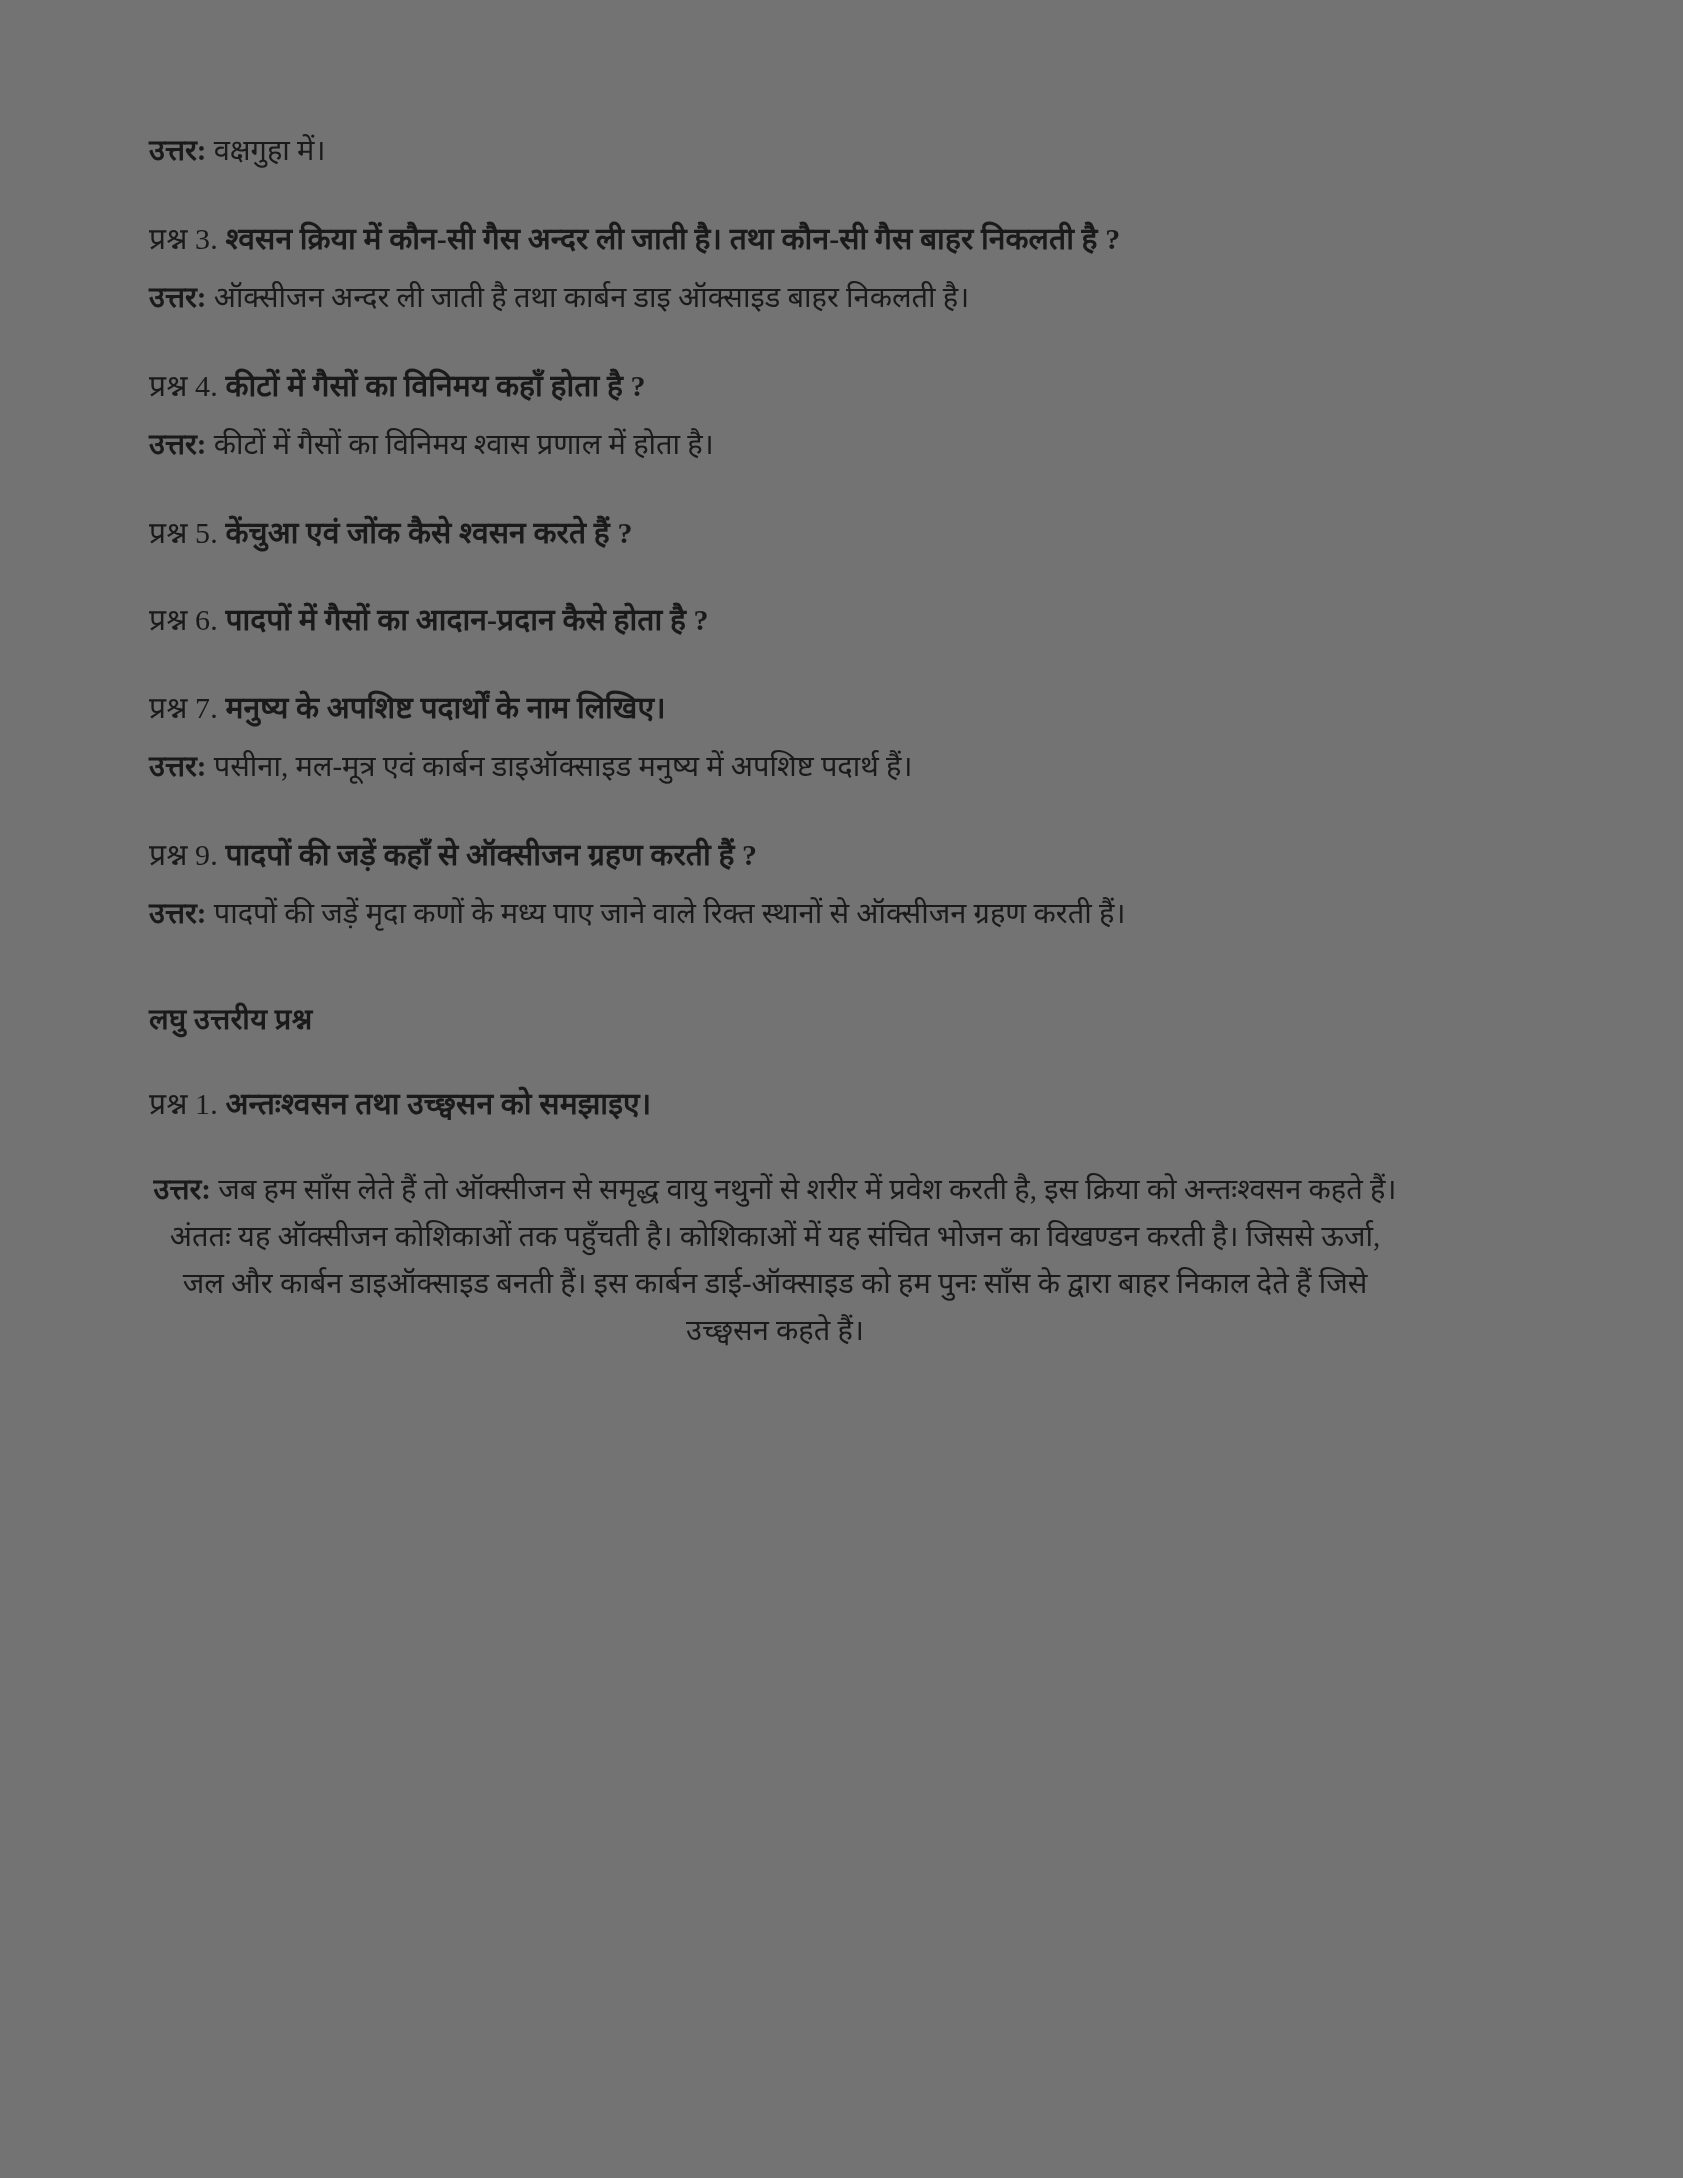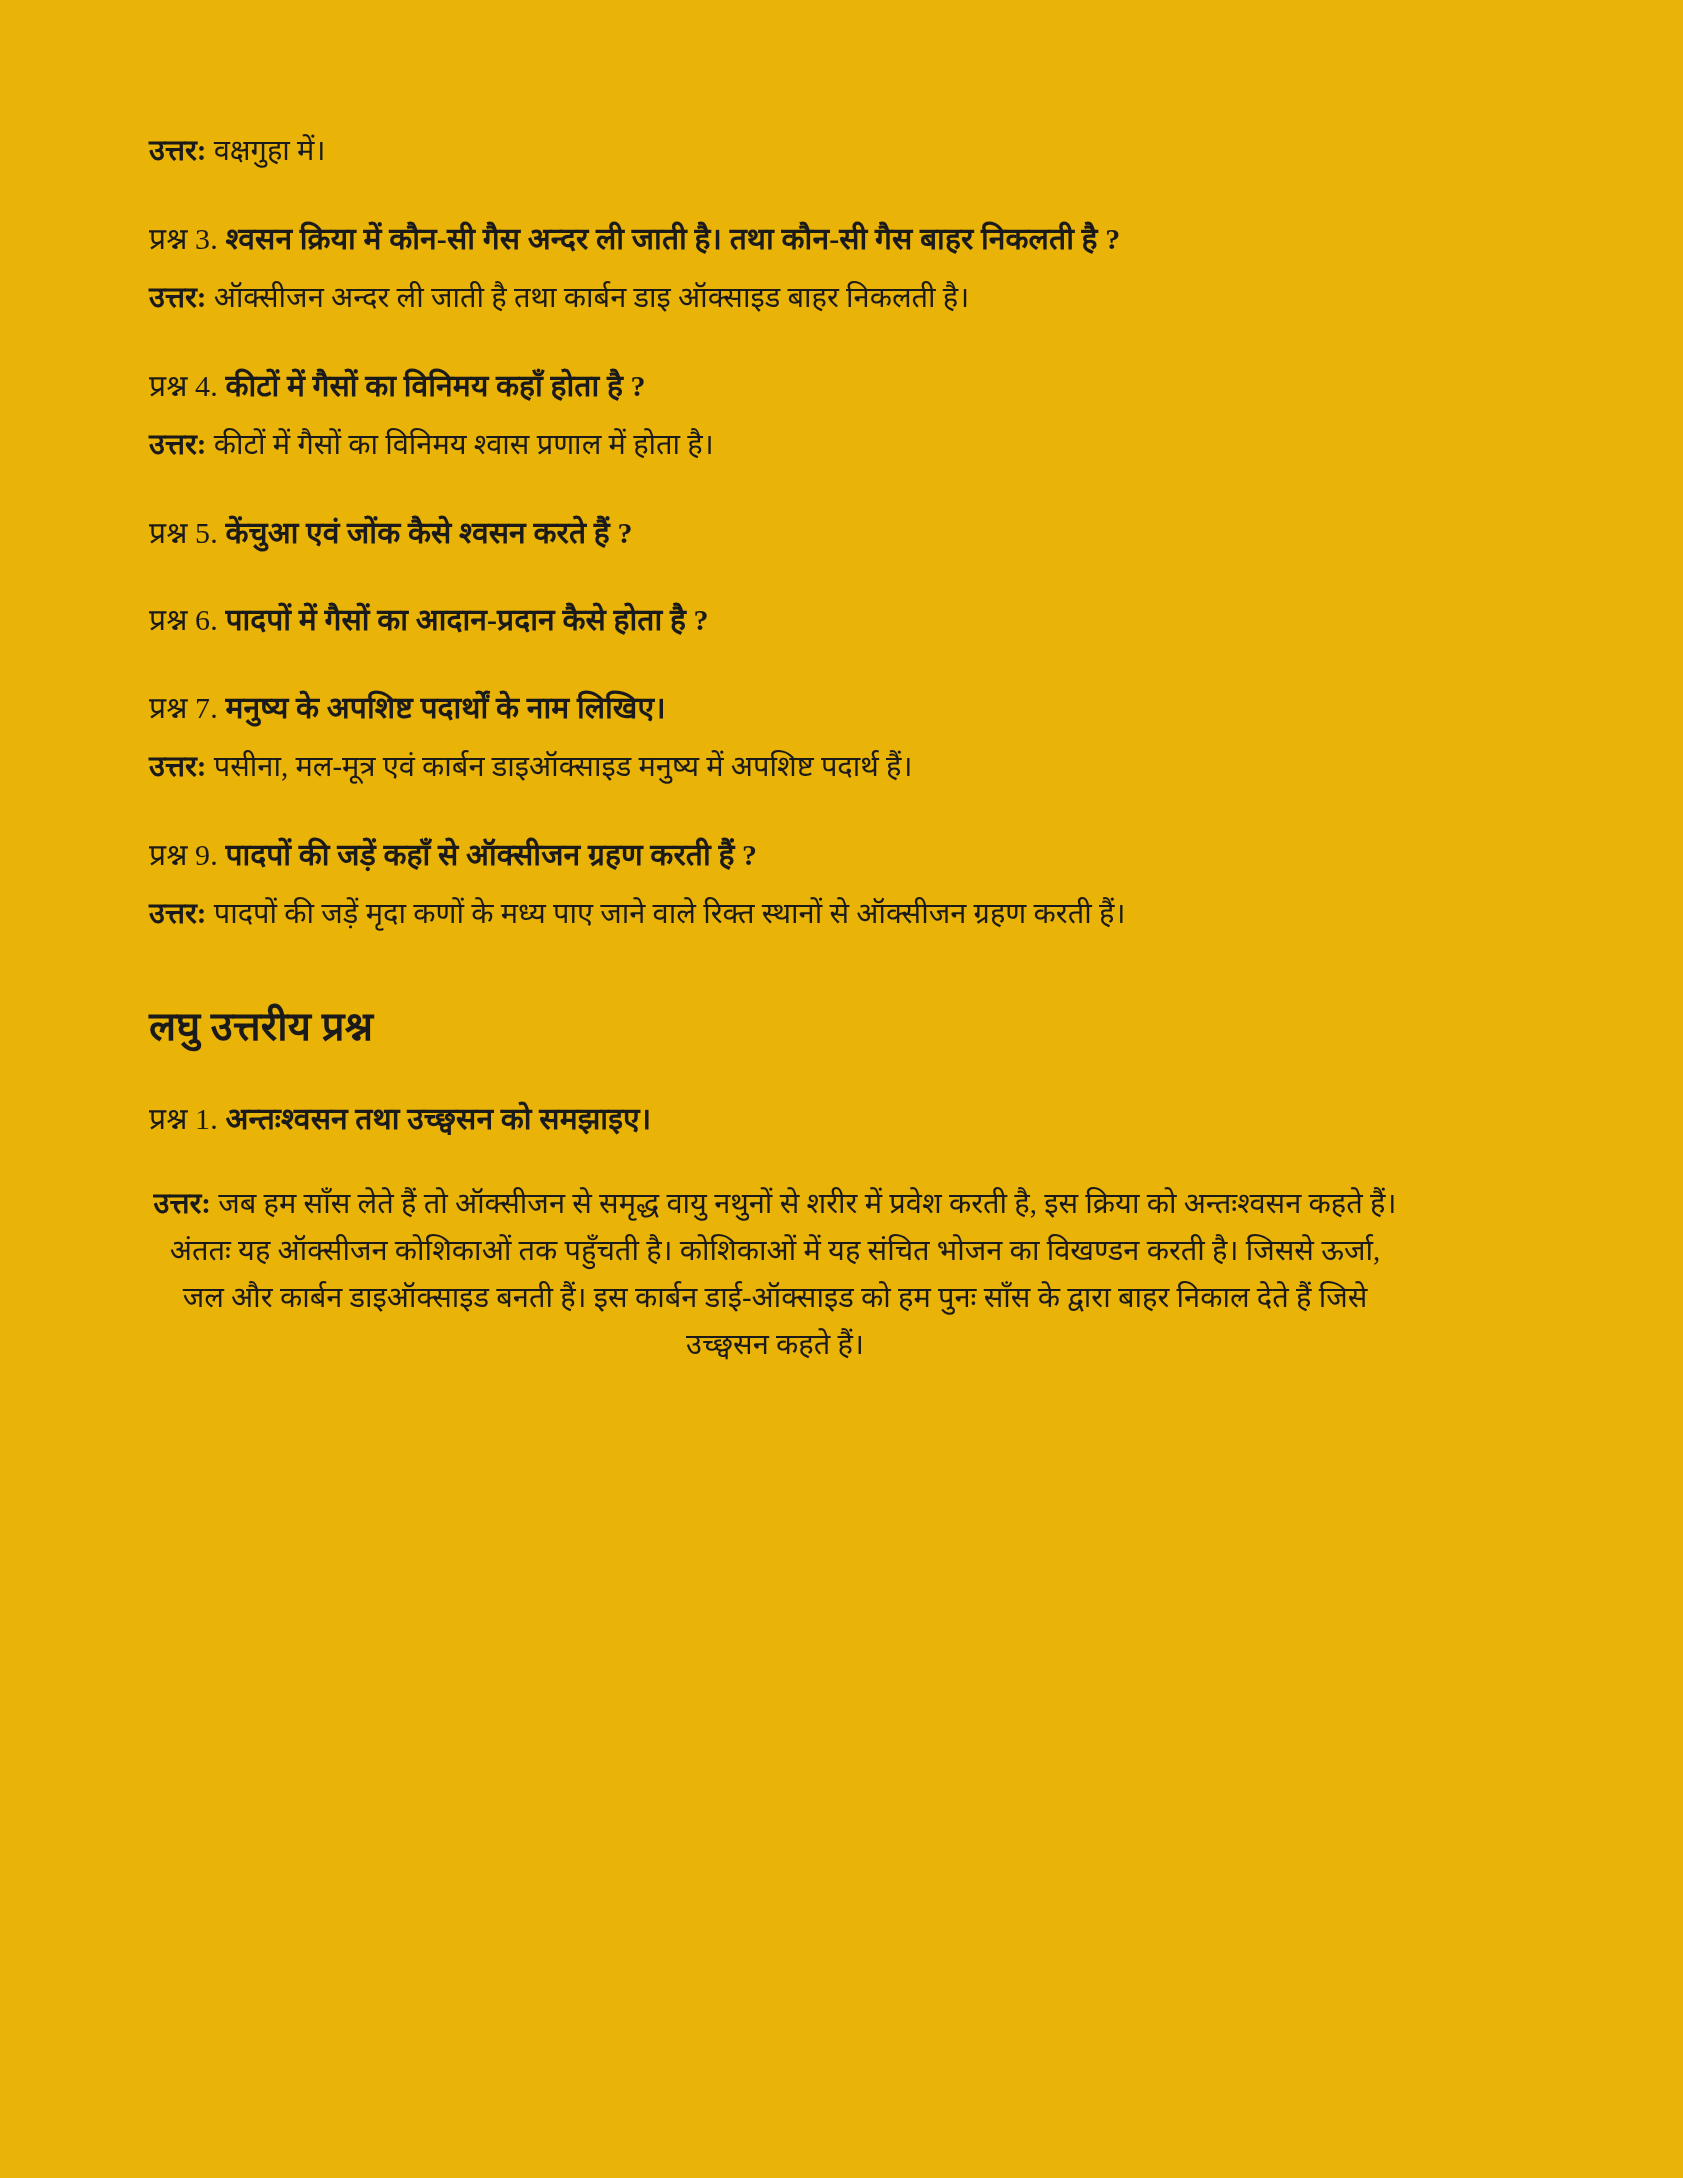--- a/index.html
+++ b/index.html
@@ -9,21 +9,21 @@
     background: #ffffff;
   }
   body {
     font-family: "Liberation Serif", "DejaVu Serif", serif;
     color: #1a1a1a;
   }
   .page {
     position: relative;
     width: 1683px;
     height: 2178px;
-    background: #eab308;
+    background: #737373;
     box-sizing: border-box;
     padding: 129px 149px 0 149px;
     overflow: hidden;
   }
   .content {
     width: 1252px;
   }
   .answer-line,
   .question-line {
     margin: 0;
@@ -48,21 +48,21 @@
   .answer-line .lead,
   .question-line .lead {
     font-weight: bold;
   }
 
   .first-answer {
     margin-top: 0;
   }
 
   .section-heading {
-    font-size: 40px;
+    font-size: 29px;
     font-weight: bold;
     line-height: 1.3;
     margin-top: 65px;
     margin-bottom: 4px;
     letter-spacing: 0.3px;
   }
 
   .long-answer {
     font-size: 29px;
     line-height: 1.62;

